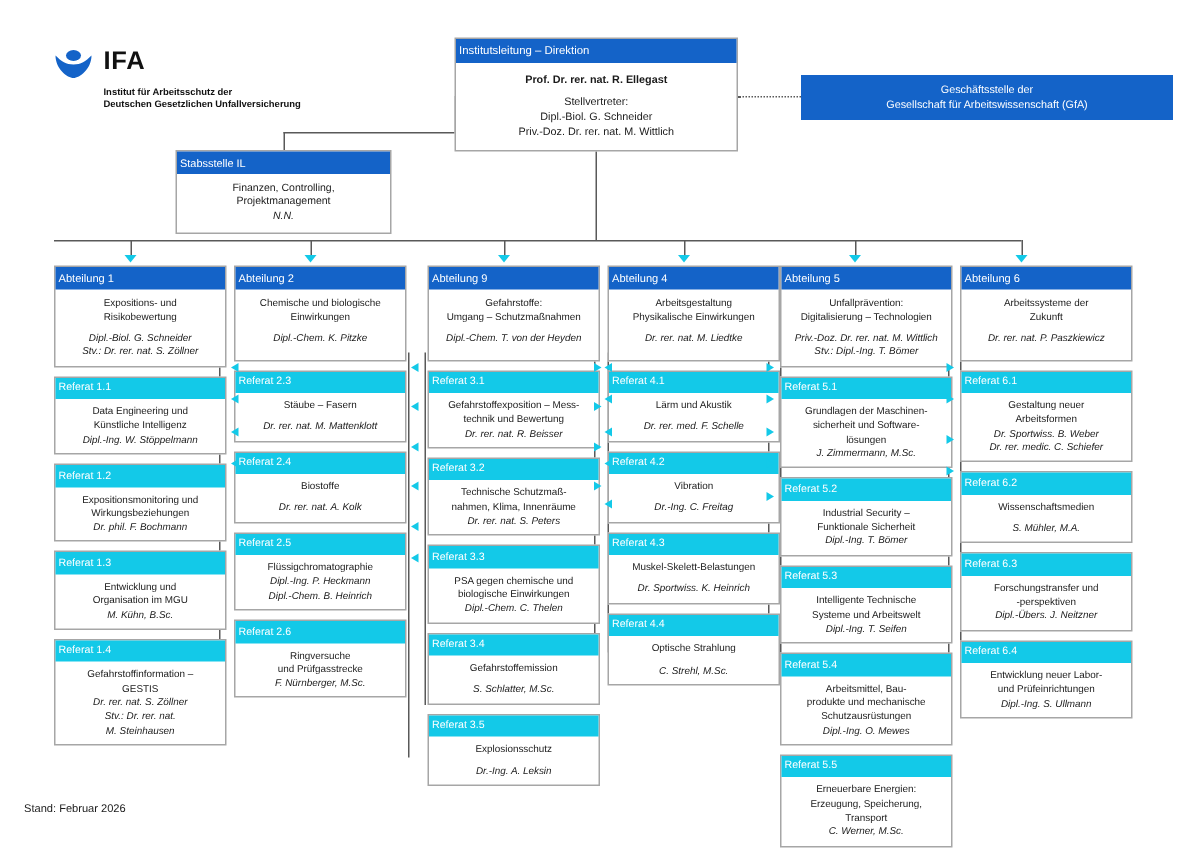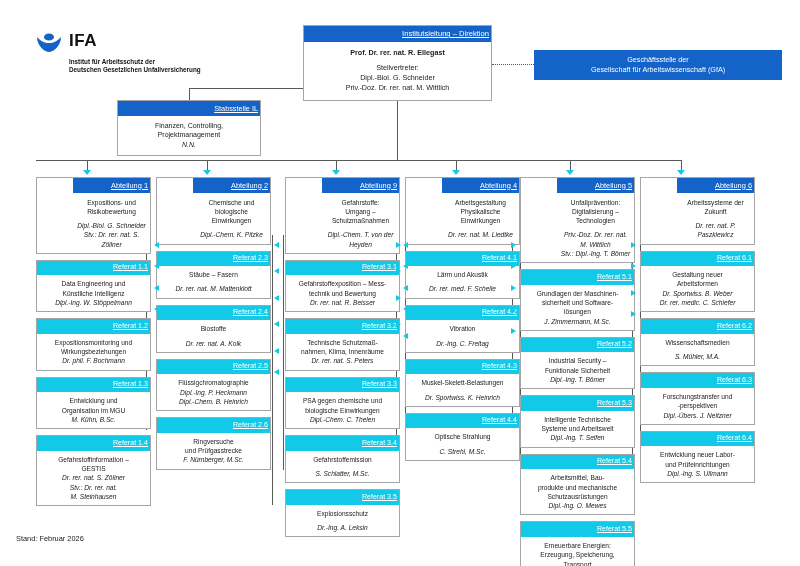--- a/index.html
+++ b/index.html
@@ -20,22 +20,22 @@
     line-height: 18px;
   }
   .logo-sub {
     font-size: 6.3px; font-weight: bold; color: #111; line-height: 8.4px;
     margin-top: 3px; margin-left: 33px;
   }
 
   
   .box { position: absolute; background: #fff; border: 1px solid #a6a6a6; }
   .box-hd {
-    color: #fff; text-align: right; font-size: 7.3px;
-    padding: 2.5px 2px 3px; line-height: 9px; text-decoration: underline;
+    color: #fff; text-align: left; font-size: 7.3px;
+    padding: 2.5px 2px 3px; line-height: 9px;
   }
   .hd-blue { background: #1463c8; }
   .hd-cyan { background: #13c9e8; }
   .box-bd {
     text-align: center; font-size: 6.6px; color: #1a1a1a;
     line-height: 9.3px; padding: 4px 3px 4px;
   }
   .it { font-style: italic; }
   .sp { display: block; height: 5px; }
 
@@ -53,21 +53,21 @@
   #gfs .gfs-t {
     color: #fff; font-size: 7.2px; text-align: center; line-height: 9.6px;
   }
 
   #stabsstelle { left: 117px; top: 100px; width: 144px; }
   #stabsstelle .box-hd { font-size: 7.3px; }
   #stabsstelle .box-bd { font-size: 7px; line-height: 9.6px; padding: 5px 3px 6px; }
 
   
   .col { position: absolute; top: 177px; width: 115px; }
-  .dept { border: 1px solid #a6a6a6; background: #fff; margin-bottom: 6px; padding-left: 36px; }
+  .dept { border: 1px solid #a6a6a6; background: #fff; margin-bottom: 6px; }
   .dept .box-hd { font-size: 7.4px; }
   .dept .box-bd { min-height: 47px; padding-top: 5px; }
   .ref { border: 1px solid #a6a6a6; background: #fff; margin-bottom: 6px; }
   .ref .box-hd { font-size: 7.1px; }
 
   
   .ln { position: absolute; background: #595959; }
   .vl { width: 1px; }
   .hl { height: 1px; }
   .dot {

